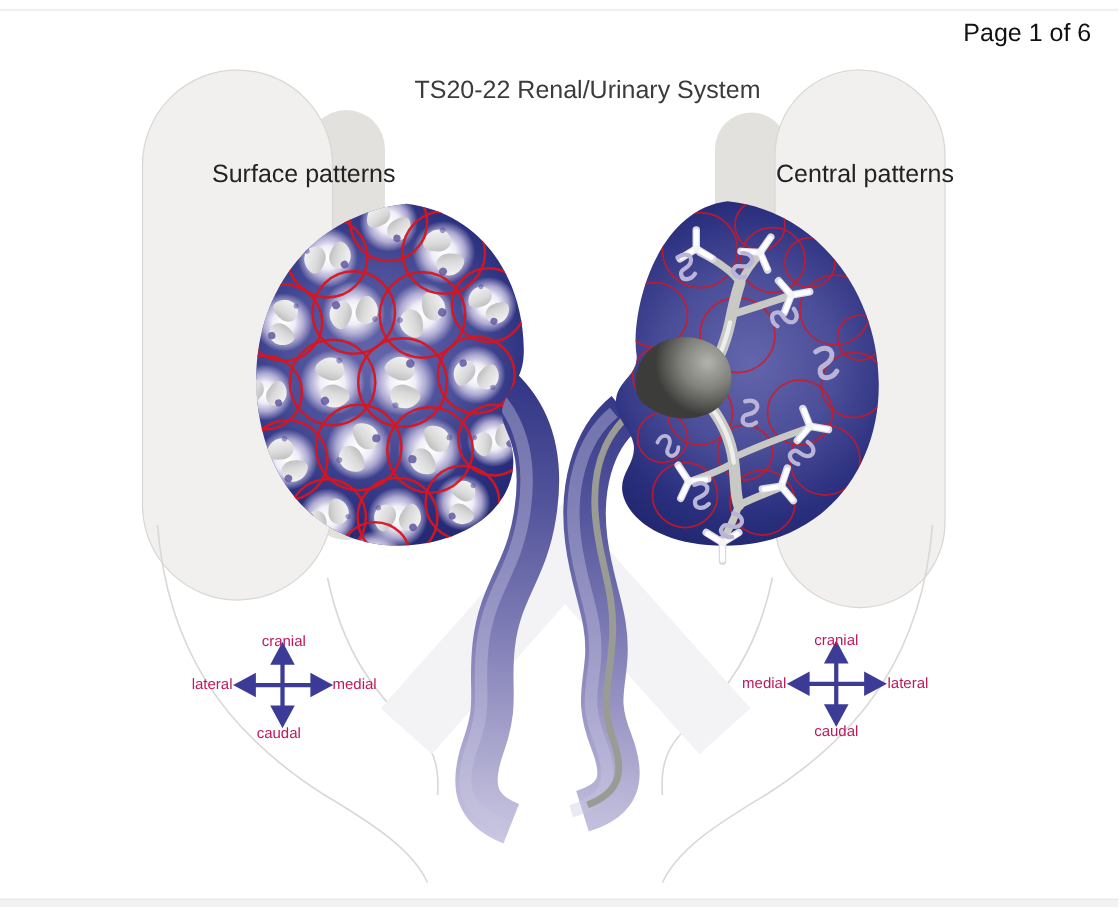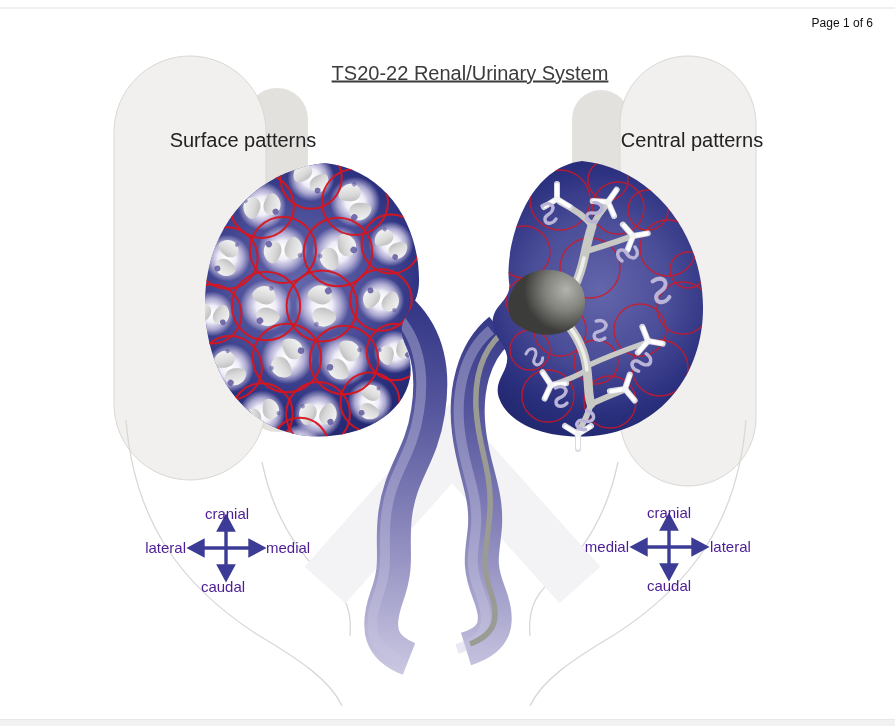--- a/index.html
+++ b/index.html
@@ -6,24 +6,24 @@
   html,body { margin:0; padding:0; background:#ffffff; }
   body { font-family:"Liberation Sans", sans-serif; }
   #page { position:relative; width:895px; height:726px; background:#fff; overflow:hidden; }
   #top-line { position:absolute; left:0; top:7px; width:100%; height:2px; background:#f1f1f1; }
   #bottom-strip { position:absolute; left:0; bottom:0; width:100%; height:7px; background:#f2f2f2; border-top:1px solid #e8e8e8; }
   svg { position:absolute; left:0; top:0; }
   .lbl { position:absolute; white-space:nowrap; color:#1f1f1f; }
   .ctr { transform:translate(-50%,-50%); }
   .rgt { transform:translate(-100%,-50%); }
   .mid { transform:translate(0,-50%); }
-  .title { font-size:20px; color:#3b3b3b;text-decoration:underline; }
+  .title { font-size:20px; color:#3b3b3b; }
   .panel { font-size:20px; color:#222; }
-  .pageno { font-size:12px; color:#111; }
-  .cmp { font-size:15px; color:#4c1d95; }
+  .pageno { font-size:20px; color:#111; }
+  .cmp { font-size:12px; color:#be185d; }
   .vessel  { fill:none; stroke:var(--vessel-red); stroke-width:2;   opacity:.95; }
   .vessel2 { fill:none; stroke:var(--vessel-red); stroke-width:1.4; opacity:.8; }
   .branch  { fill:none; stroke:#c8c8c4; stroke-linecap:round; }
   .branch-core { fill:none; stroke:#eeeeea; stroke-linecap:round; }
   .outline { fill:none; stroke:var(--silhouette-line); stroke-width:1.3; }
 </style>
 </head>
 <body>
 
 <div id="page">

